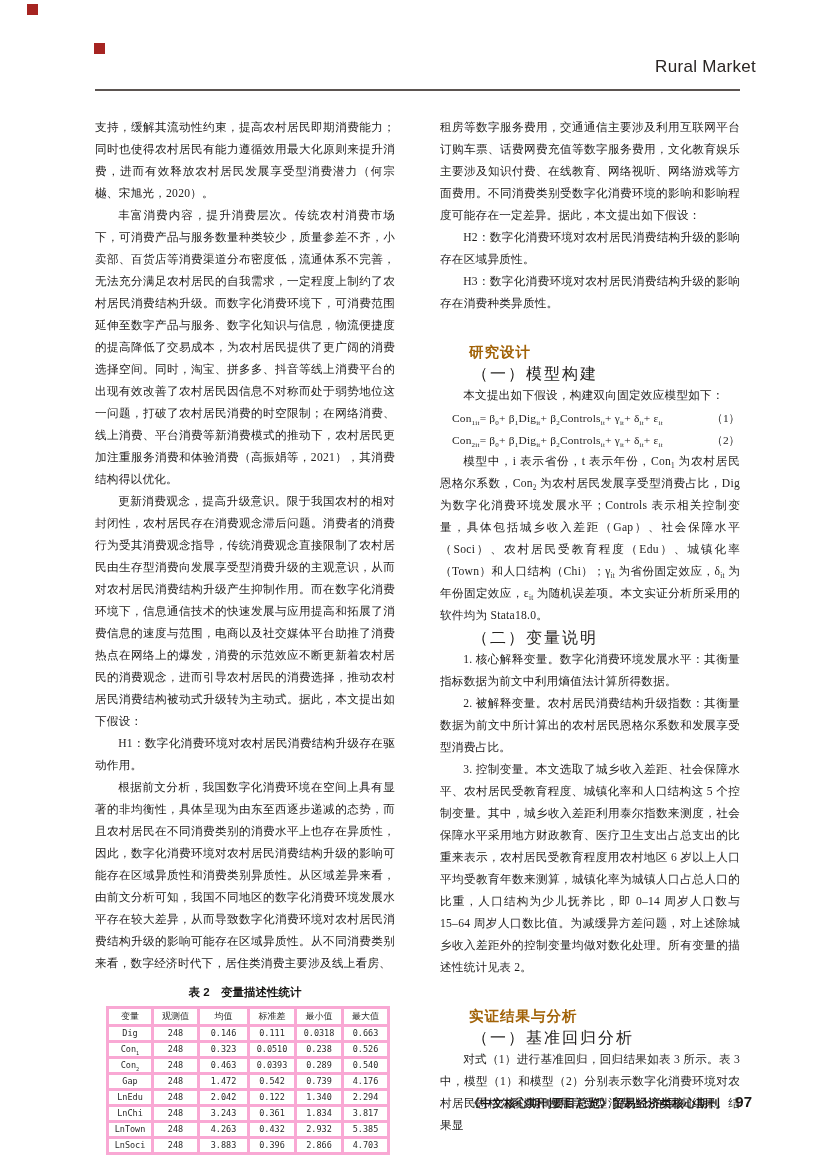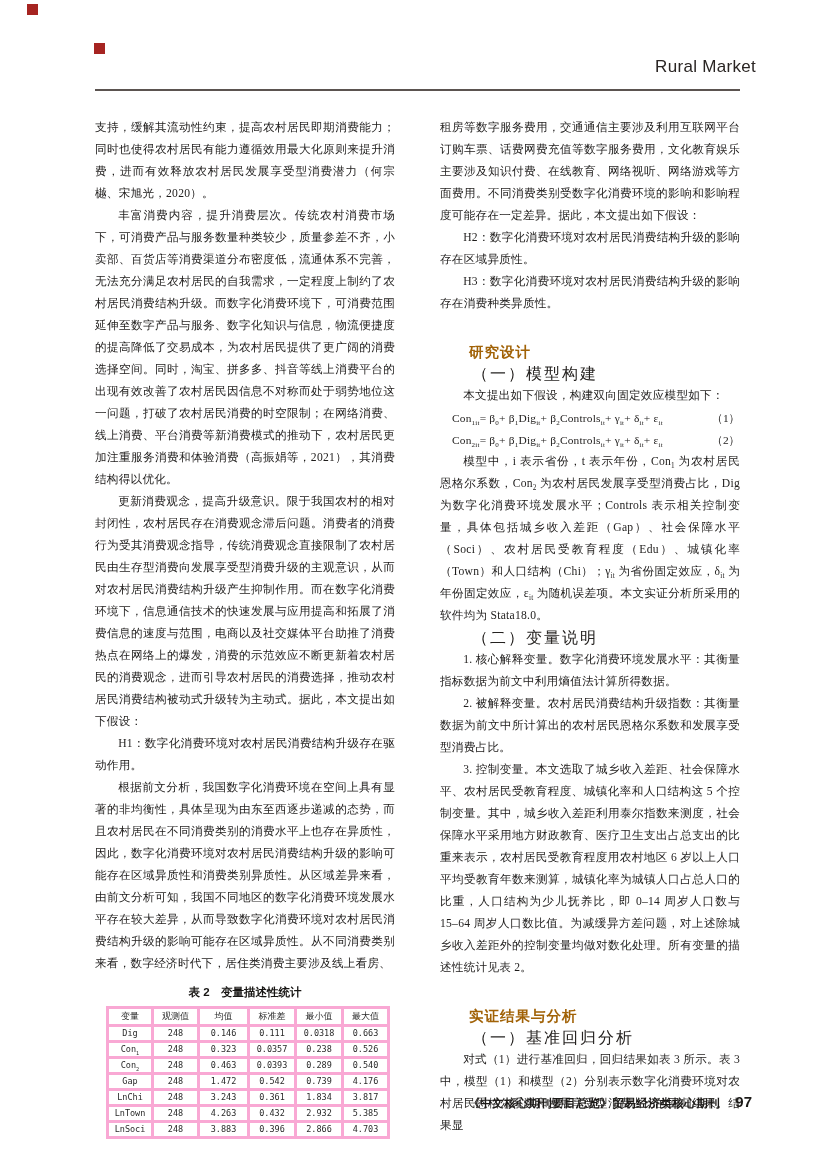--- a/index.html
+++ b/index.html
@@ -79,39 +79,47 @@
               <td>248</td>
               <td>0.146</td>
               <td>0.111</td>
               <td>0.0318</td>
               <td>0.663</td>
             </tr>
             <tr>
               <td class="var-cell">Con<sub>1</sub></td>
               <td>248</td>
               <td>0.323</td>
-              <td>0.0357</td>
+              <td>0.0510</td>
               <td>0.238</td>
               <td>0.526</td>
             </tr>
             <tr>
               <td class="var-cell">Con<sub>2</sub></td>
               <td>248</td>
               <td>0.463</td>
               <td>0.0393</td>
               <td>0.289</td>
               <td>0.540</td>
             </tr>
             <tr>
               <td class="var-cell">Gap</td>
               <td>248</td>
               <td>1.472</td>
               <td>0.542</td>
               <td>0.739</td>
               <td>4.176</td>
+            </tr>
+            <tr>
+              <td class="var-cell">LnEdu</td>
+              <td>248</td>
+              <td>2.042</td>
+              <td>0.122</td>
+              <td>1.340</td>
+              <td>2.294</td>
             </tr>
             <tr>
               <td class="var-cell">LnChi</td>
               <td>248</td>
               <td>3.243</td>
               <td>0.361</td>
               <td>1.834</td>
               <td>3.817</td>
             </tr>
             <tr>

